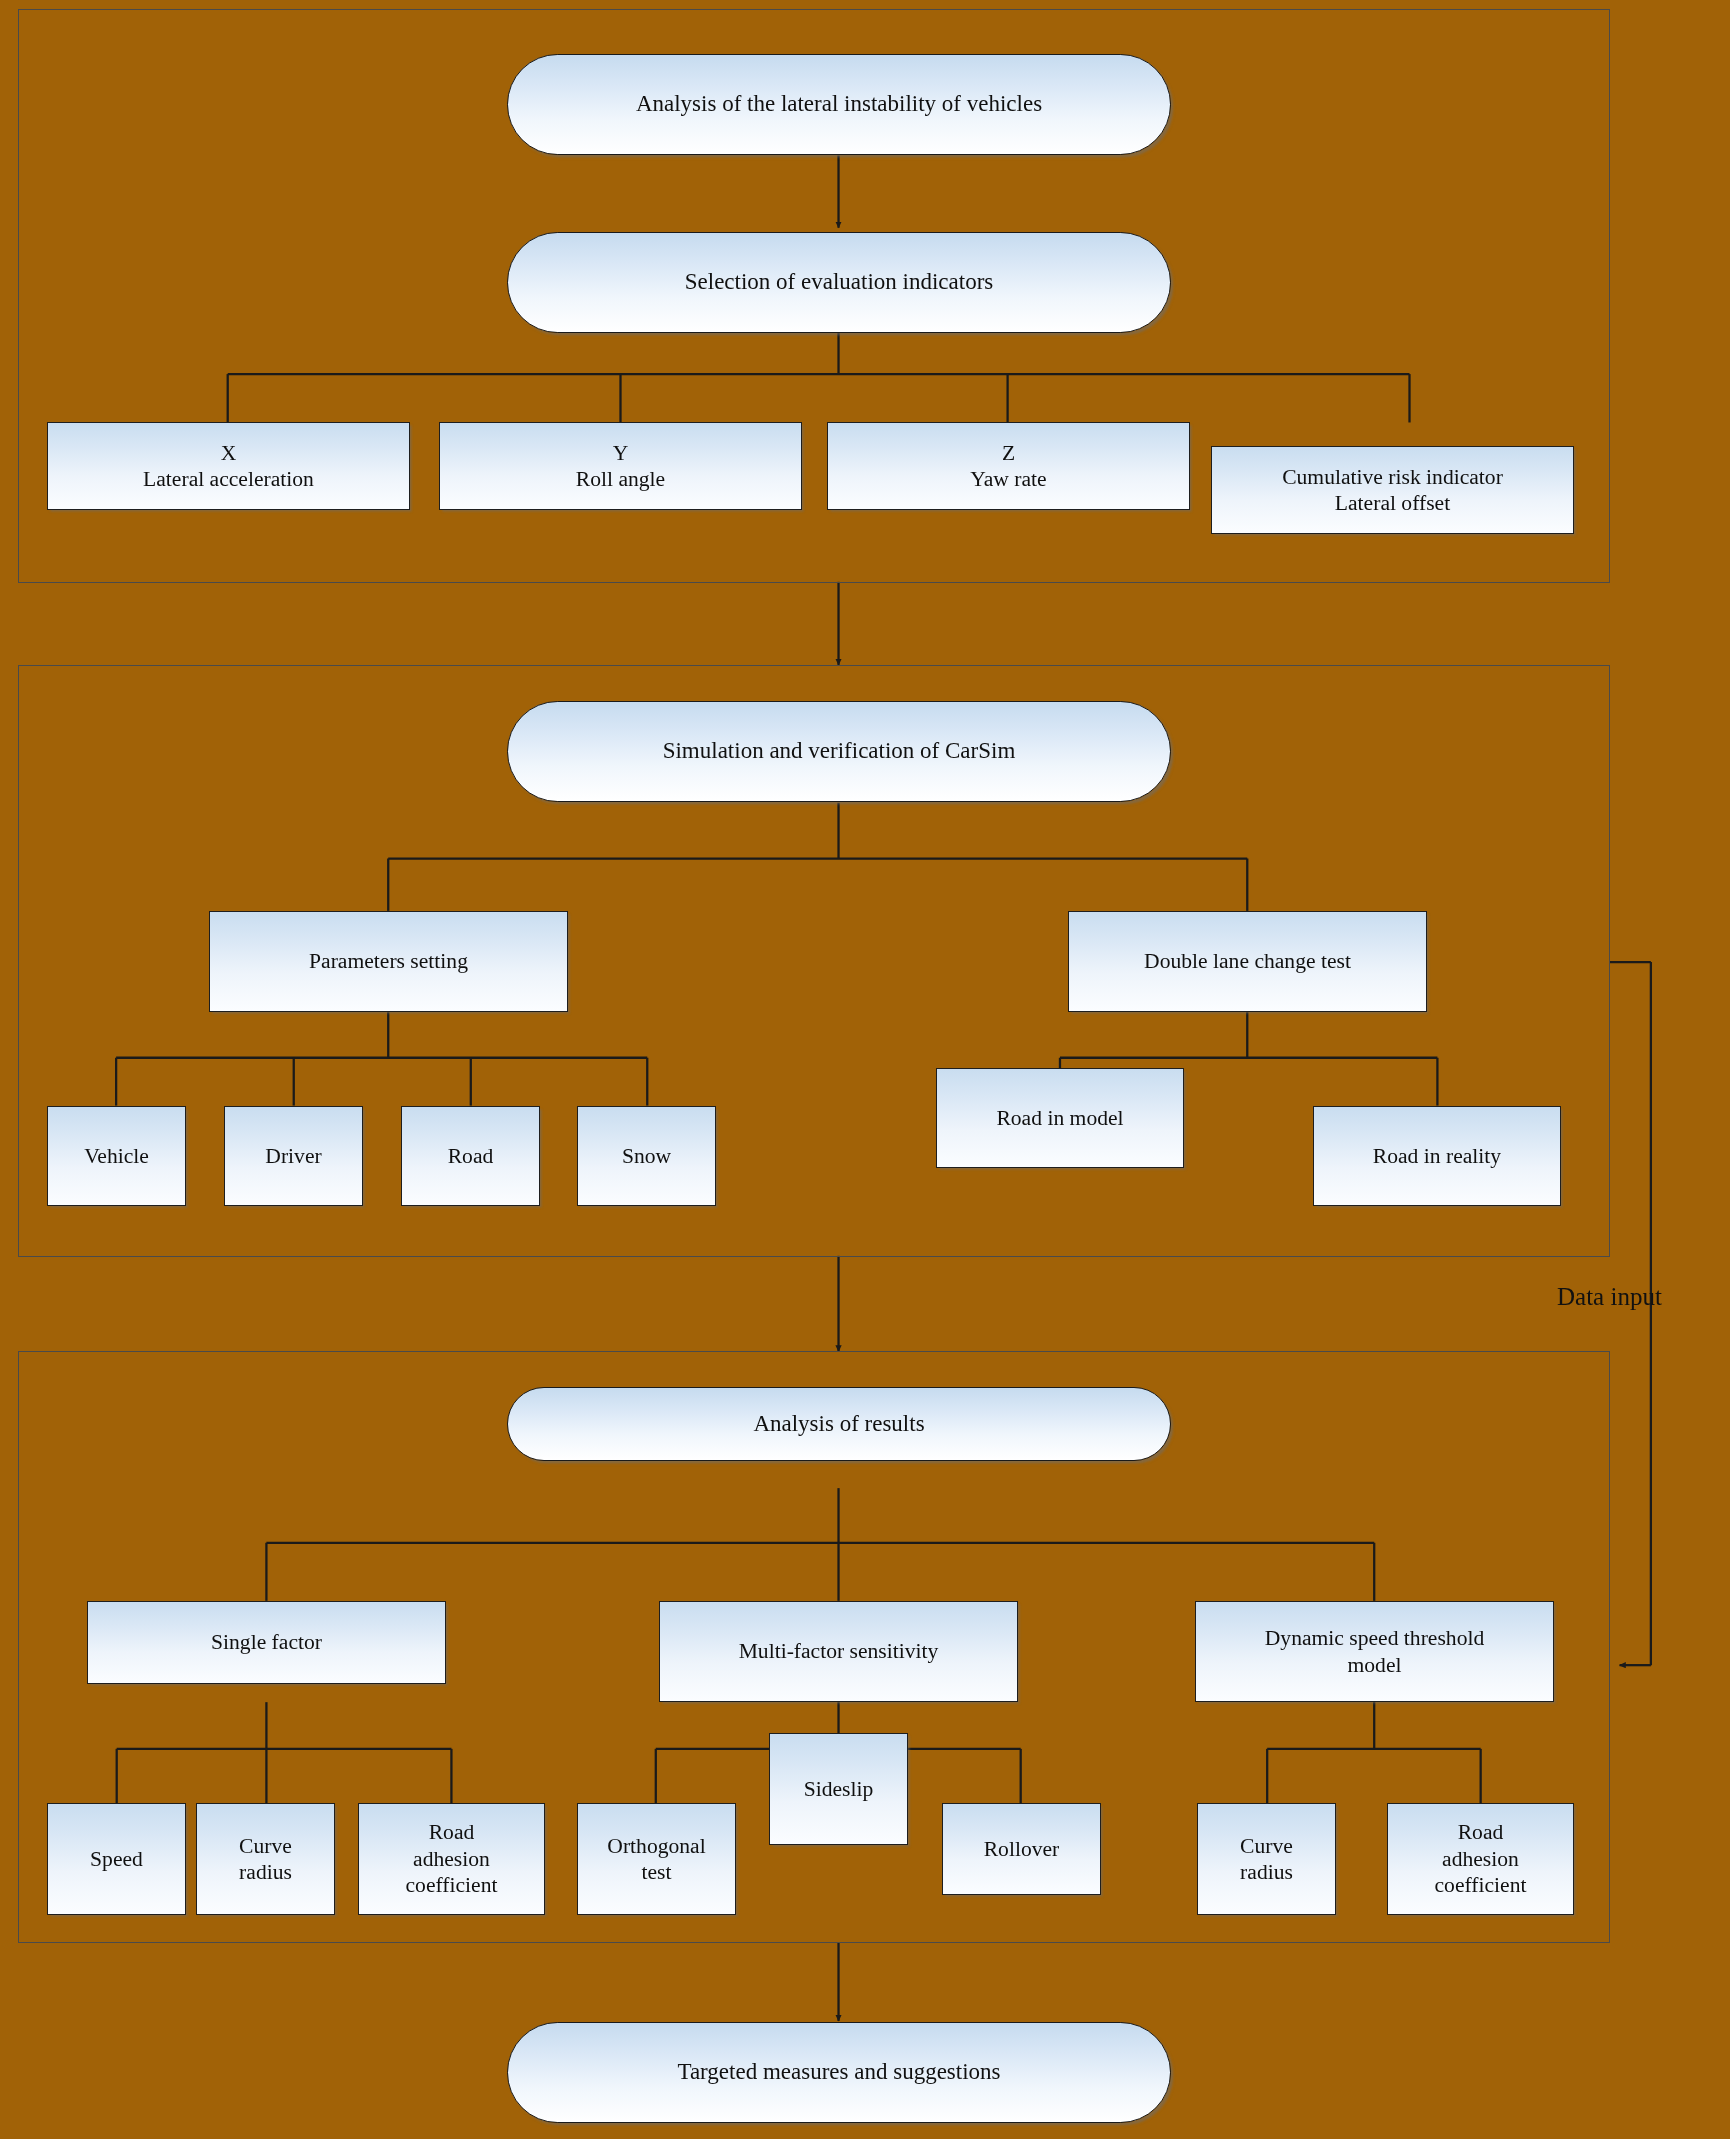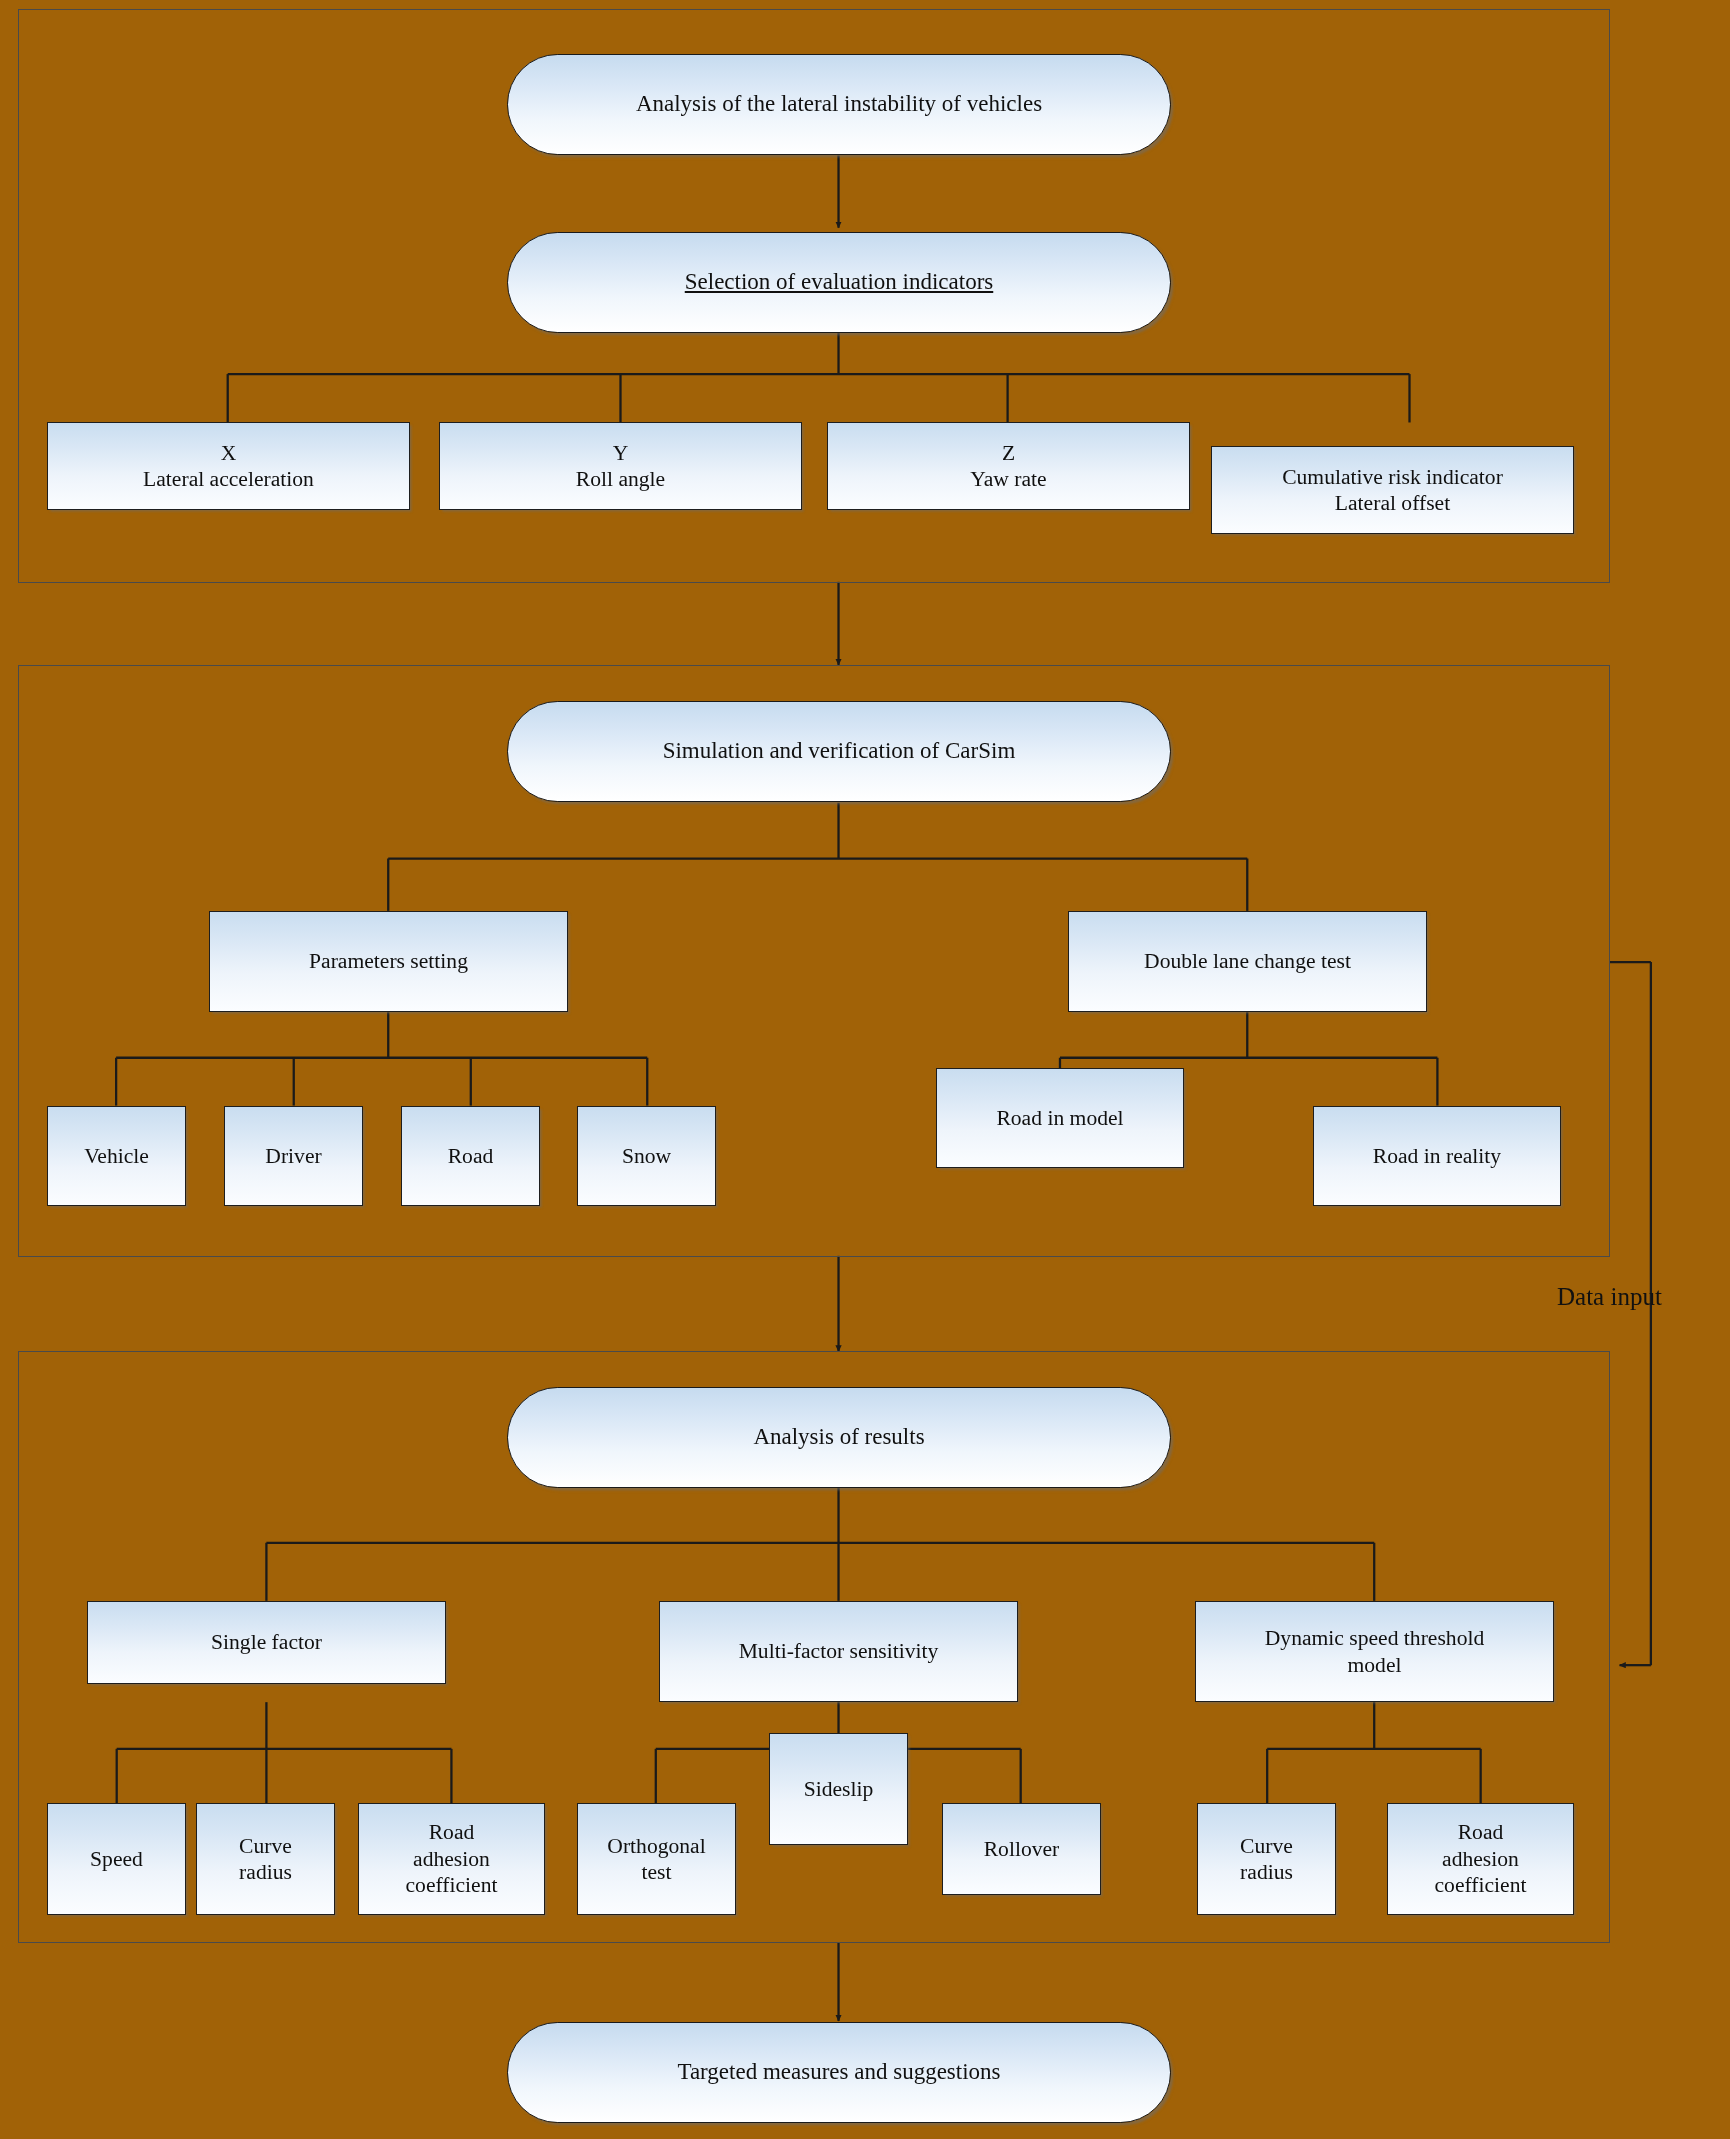--- a/index.html
+++ b/index.html
@@ -137,21 +137,21 @@
   </svg>
 
   <div class="group" style="left:18px; top:9px; width:1592px; height:574px;"></div>
   <div class="group" style="left:18px; top:665px; width:1592px; height:592px;"></div>
   <div class="group" style="left:18px; top:1351px; width:1592px; height:592px;"></div>
 
   <div class="node rounded" style="left:507px; top:54px; width:664px; height:101px; font-size:23px;">
     <span class="label">Analysis of the lateral instability of vehicles</span>
   </div>
 
-  <div class="node rounded" style="left:507px; top:232px; width:664px; height:101px; font-size:23px;text-decoration:underline;">
+  <div class="node rounded" style="left:507px; top:232px; width:664px; height:101px; font-size:23px;">
     <span class="label">Selection of evaluation indicators</span>
   </div>
 
   <div class="node rect" style="left:47px; top:422px; width:363px; height:88px; font-size:21.6px;">
     <span class="label">X
 Lateral acceleration</span>
   </div>
   <div class="node rect" style="left:439px; top:422px; width:363px; height:88px; font-size:21.6px;">
     <span class="label">Y
 Roll angle</span>
@@ -193,21 +193,21 @@
     <span class="label">Road in model</span>
   </div>
   <div class="node rect" style="left:1313px; top:1106px; width:248px; height:100px; font-size:21.6px;">
     <span class="label">Road in reality</span>
   </div>
 
   <div class="freetext" style="left:1557px; top:1283px; font-size:25px;">
     <span>Data input</span>
   </div>
 
-  <div class="node rounded" style="left:507px; top:1387px; width:664px; height:101px; font-size:23px;">
+  <div class="node rounded" style="left:507px; top:1387px; width:664px; height:74px; font-size:23px;">
     <span class="label">Analysis of results</span>
   </div>
 
   <div class="node rect" style="left:87px; top:1601px; width:359px; height:83px; font-size:21.6px;">
     <span class="label">Single factor</span>
   </div>
   <div class="node rect" style="left:659px; top:1601px; width:359px; height:101px; font-size:21.6px;">
     <span class="label">Multi-factor sensitivity</span>
   </div>
   <div class="node rect" style="left:1195px; top:1601px; width:359px; height:101px; font-size:21.6px;">

